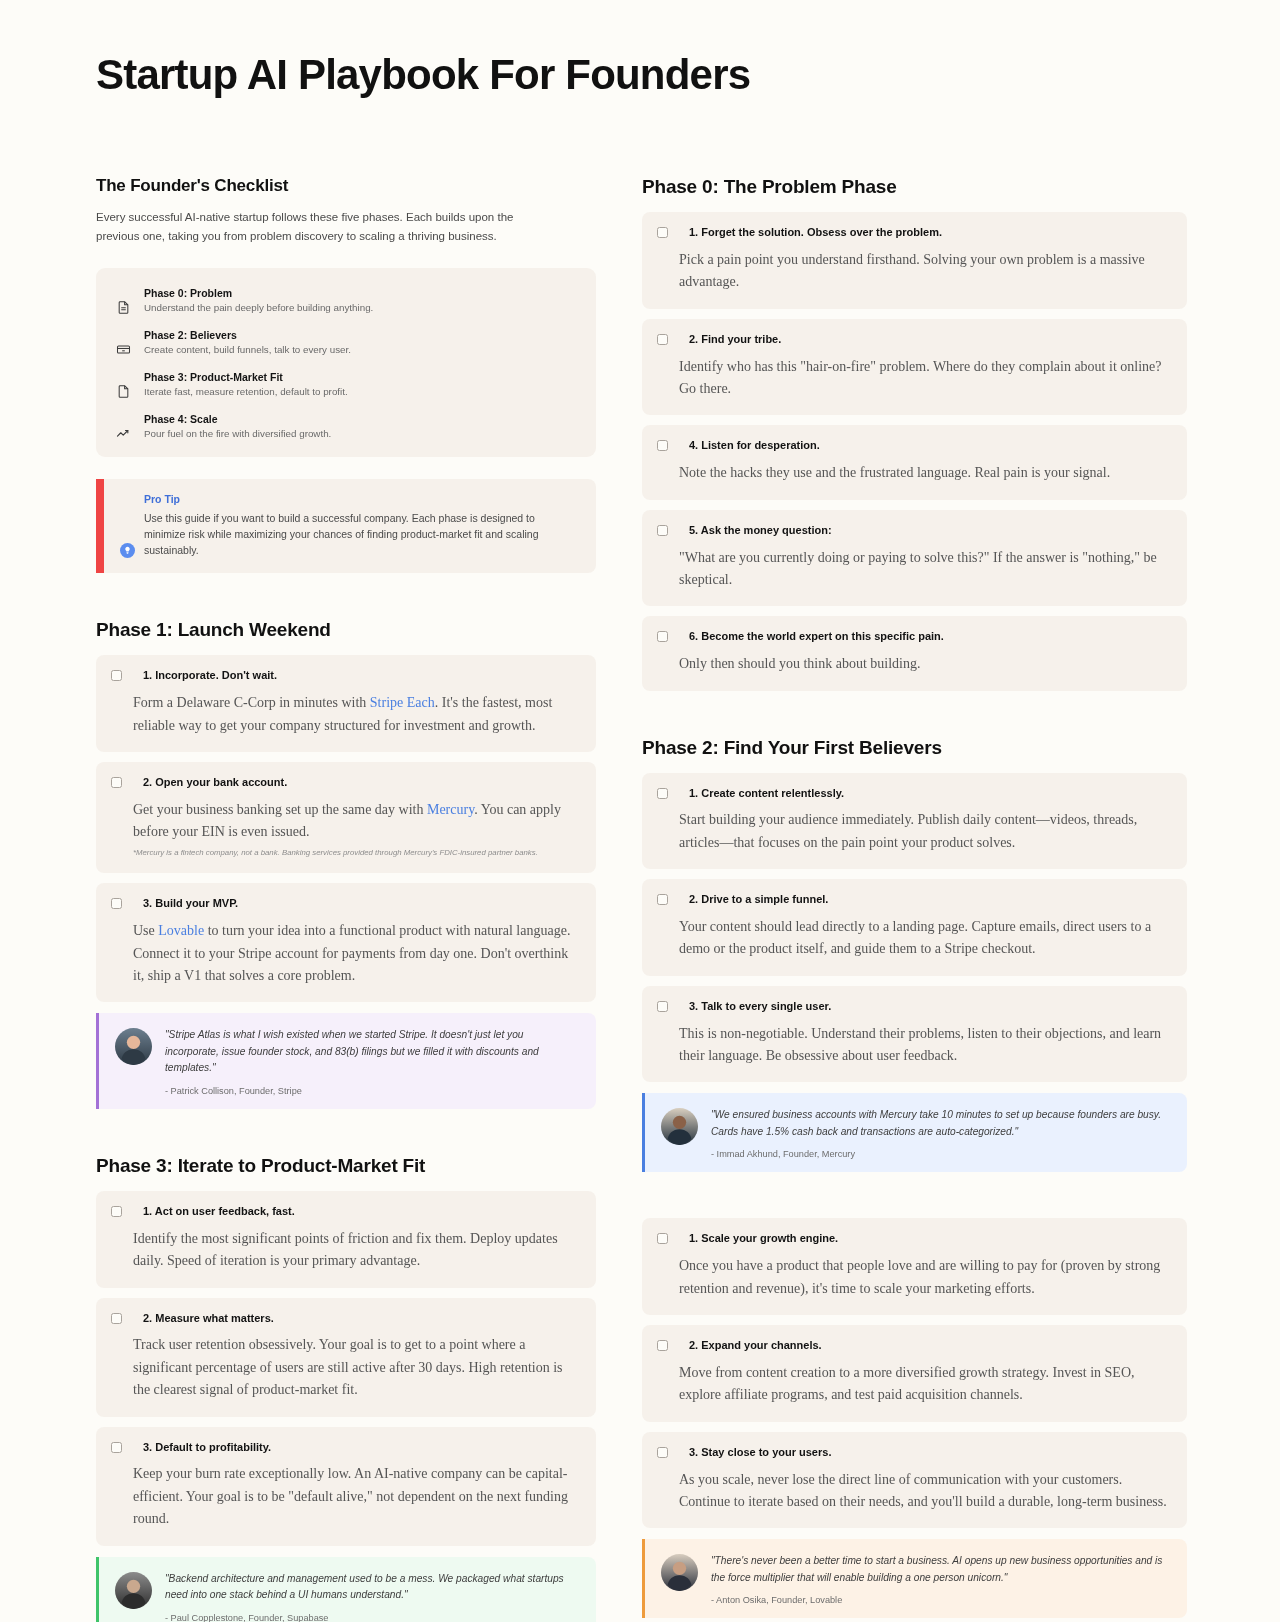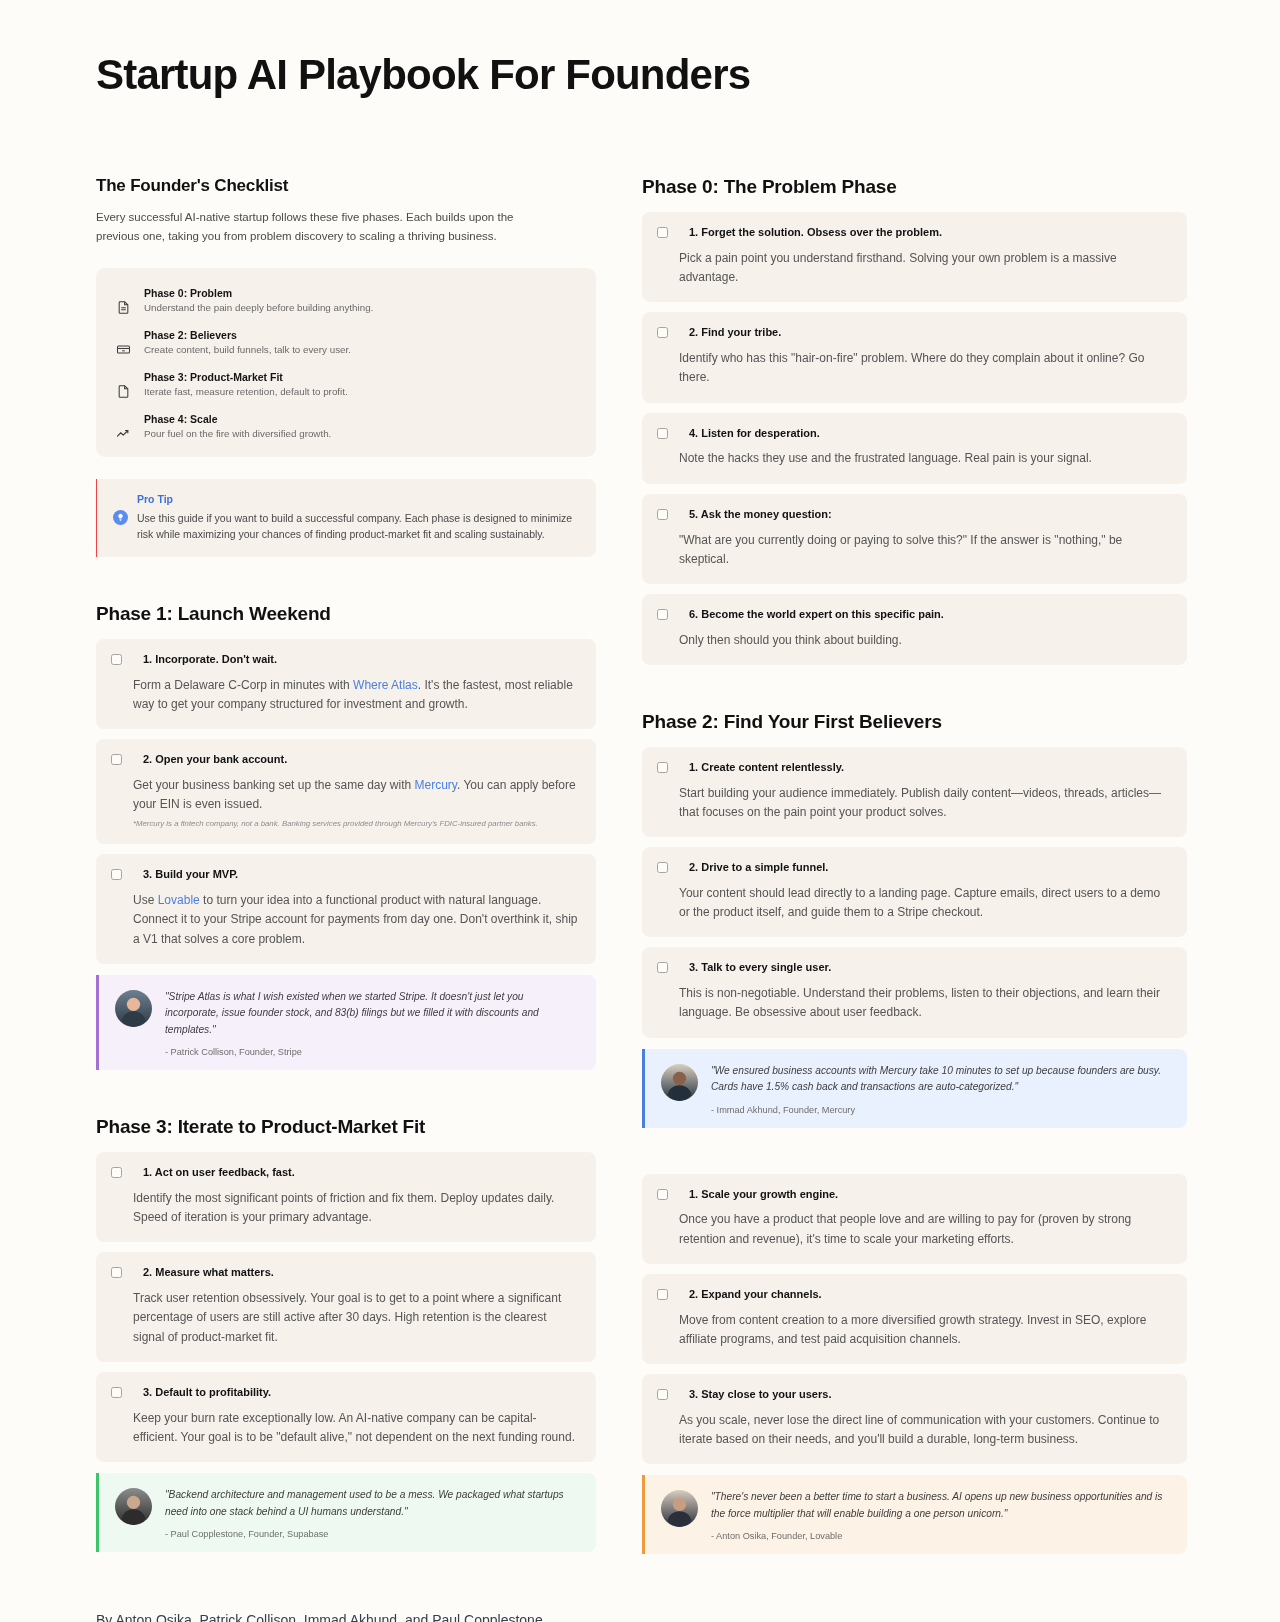--- a/index.html
+++ b/index.html
@@ -86,26 +86,26 @@
     font-size: 9.8px;
     color: #6a6a6a;
     line-height: 1.4;
     margin: 0;
   }
 
   
   .protip {
     margin-top: 22px;
     background: #f6f1eb;
-    border-left: 1px solid #ef4444;
+    border-left: 8px solid #ef4444;
     border-radius: 0 8px 8px 0;
     padding: 14px 18px 15px 16px;
     display: flex;
     gap: 9px;
-    align-items: center;
+    align-items: flex-end;
   }
   .protip-bulb {
     width: 15px; height: 15px; flex: 0 0 15px;
     border-radius: 50%;
     background: #5b8def;
     color: #ffffff;
     display: flex; align-items: center; justify-content: center;
     font-size: 9px; font-weight: bold;
     margin-top: 1px;
   }
@@ -146,24 +146,25 @@
     cursor: pointer;
   }
   .check-title {
     font-size: 11px;
     font-weight: bold;
     color: #121212;
     line-height: 1.35;
     margin: 0;
   }
   .check-desc {
-    font-size: 12px;
+    font-size: 14px;
     color: #555555;
     line-height: 1.6;
     margin: 9px 0 0 22px;
+    font-family: Liberation Serif, serif;
   }
   .check-note {
     font-size: 7.8px;
     color: #8d8d8d;
     font-style: italic;
     line-height: 1.5;
     margin: 3px 0 0 22px;
   }
   .lnk { color: #4a7fe0; }
 
@@ -296,21 +297,21 @@
 
       <div class="block-gap-lg"></div>
 
       <h2 class="section-heading big">Phase 1: Launch Weekend</h2>
       <div class="checklist" id="phase1-list">
           <div class="check-item">
             <div class="check-head">
               <span class="checkbox" role="checkbox" aria-checked="false"></span>
               <p class="check-title">1. Incorporate. Don't wait.</p>
             </div>
-            <p class="check-desc">Form a Delaware C-Corp in minutes with <span class="lnk">Where Atlas</span>. It's the fastest, most reliable way to get your company structured for investment and growth.</p>
+            <p class="check-desc">Form a Delaware C-Corp in minutes with <span class="lnk">Stripe Each</span>. It's the fastest, most reliable way to get your company structured for investment and growth.</p>
           </div>
           <div class="check-item">
             <div class="check-head">
               <span class="checkbox" role="checkbox" aria-checked="false"></span>
               <p class="check-title">2. Open your bank account.</p>
             </div>
             <p class="check-desc">Get your business banking set up the same day with <span class="lnk">Mercury</span>. You can apply before your EIN is even issued.</p>
             <p class="check-note">*Mercury is a fintech company, not a bank. Banking services provided through Mercury's FDIC-insured partner banks.</p>
           </div>
           <div class="check-item">

